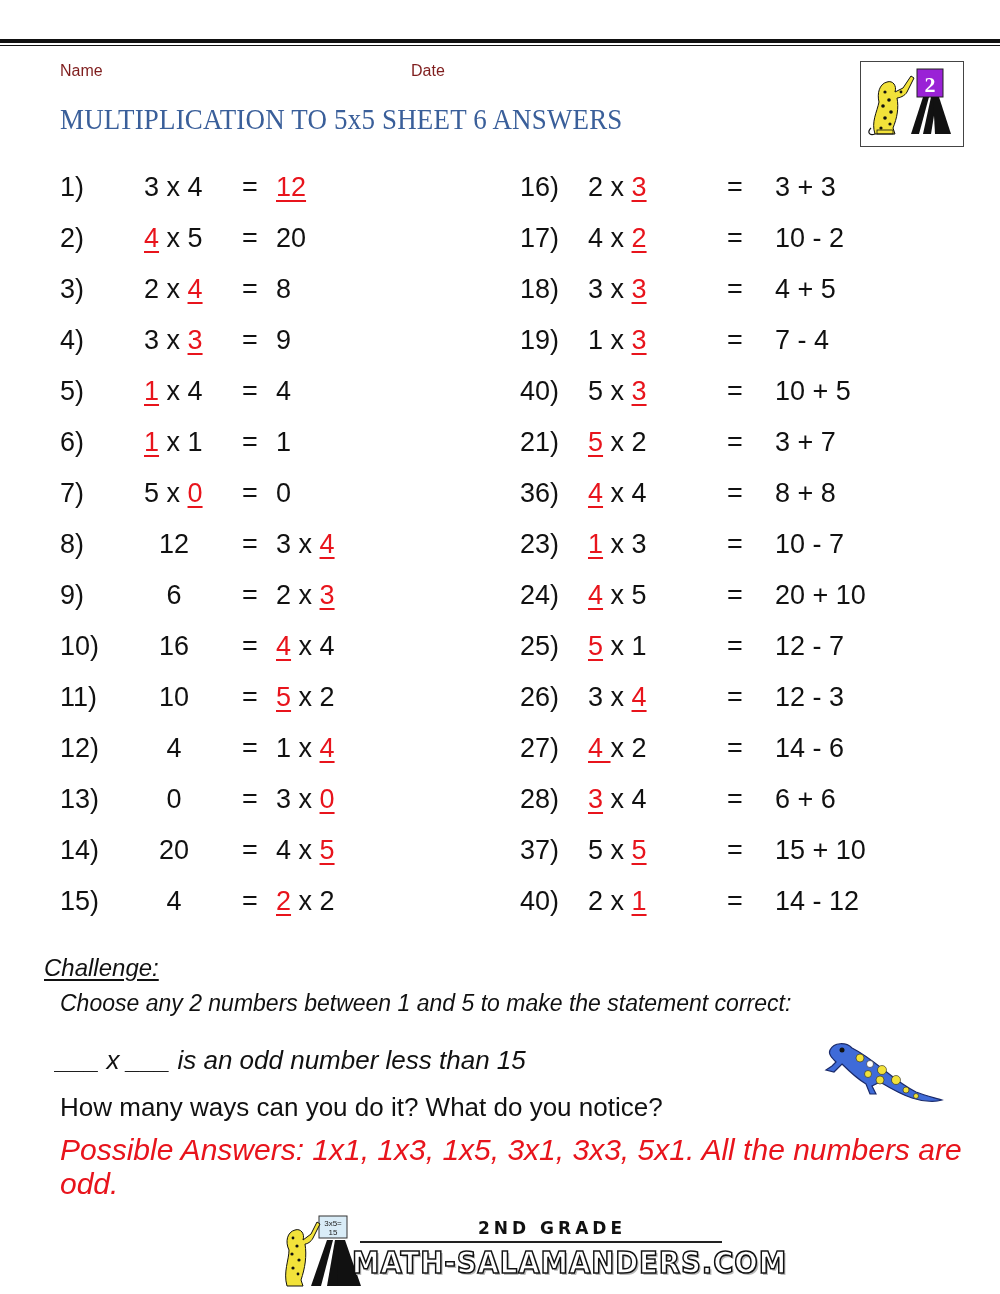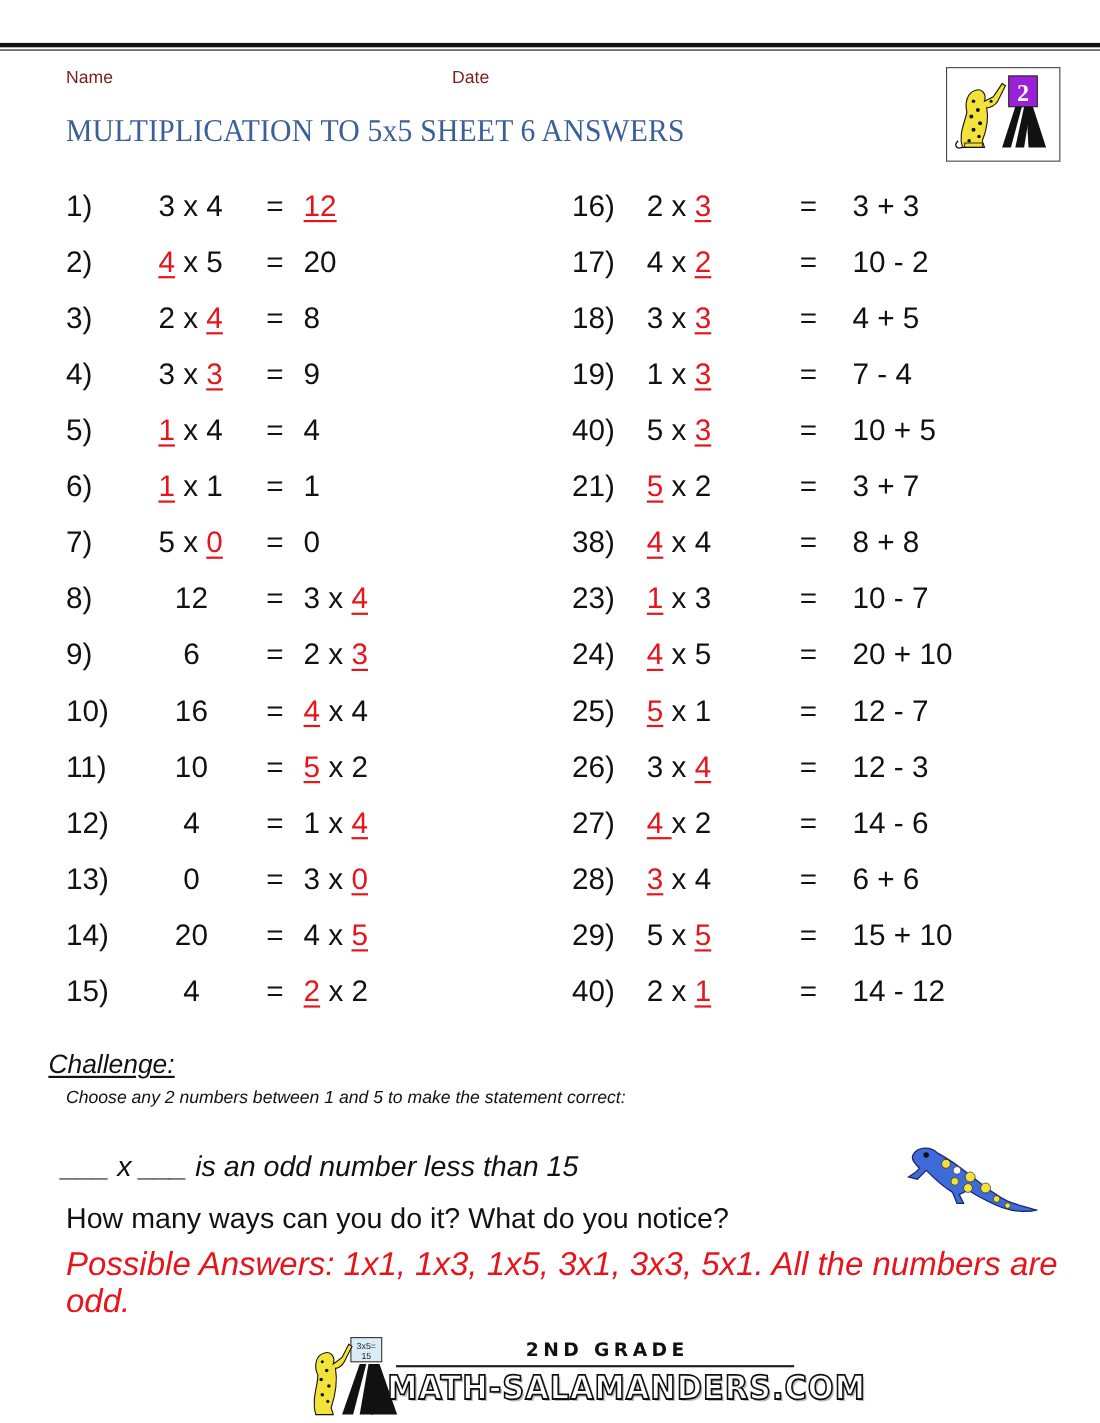--- a/index.html
+++ b/index.html
@@ -34,21 +34,21 @@
     .l-eq { left: 242px; }
     .l-rhs { left: 276px; }
 
     
     .r-num { left: 520px; }
     .r-lhs { left: 588px; }
     .r-eq { left: 727px; }
     .r-rhs { left: 775px; }
 
     .challenge-head { position: absolute; left: 44px; top: 954px; font-size: 24px; font-style: italic; text-decoration: underline; text-underline-offset: 3px; }
-    .challenge-text { position: absolute; left: 60px; top: 990px; font-size: 16px; font-style: italic; }
+    .challenge-text { position: absolute; left: 60px; top: 990px; font-size: 23px; font-style: italic; }
     .statement { position: absolute; left: 56px; top: 1045px; font-size: 26px; font-style: italic; }
     .question { position: absolute; left: 60px; top: 1092px; font-size: 26px; }
     .possible { position: absolute; left: 60px; top: 1133px; font-size: 30px; font-style: italic; color: #e8141c; }
 
     .salamander { position: absolute; left: 812px; top: 1032px; }
     .footer-grade { position: absolute; left: 478px; top: 1218px; font-size: 17px; font-weight: bold; letter-spacing: 4px; color: #111; font-family: "DejaVu Sans", sans-serif; }
     .footer-line { position: absolute; left: 360px; top: 1241px; width: 362px; height: 2px; background: #222; }
     .footer-site {
       position: absolute; left: 352px; top: 1245px; font-size: 30px; font-weight: bold; letter-spacing: 1px;
       color: #fff; font-family: "DejaVu Sans", sans-serif;
@@ -211,21 +211,21 @@
     <span class="r-eq">=</span>
     <span class="r-rhs">10 + 5</span>
   </div>
   <div class="q-row" style="top:422px;">
     <span class="r-num">21)</span>
     <span class="r-lhs"><span style="position:static" class="ans">5</span><span style="position:static;white-space:pre"> x 2</span></span>
     <span class="r-eq">=</span>
     <span class="r-rhs">3 + 7</span>
   </div>
   <div class="q-row" style="top:473px;">
-    <span class="r-num">38)</span>
+    <span class="r-num">36)</span>
     <span class="r-lhs"><span style="position:static" class="ans">4</span><span style="position:static;white-space:pre"> x 4</span></span>
     <span class="r-eq">=</span>
     <span class="r-rhs">8 + 8</span>
   </div>
   <div class="q-row" style="top:524px;">
     <span class="r-num">23)</span>
     <span class="r-lhs"><span style="position:static" class="ans">1</span><span style="position:static;white-space:pre"> x 3</span></span>
     <span class="r-eq">=</span>
     <span class="r-rhs">10 - 7</span>
   </div>
@@ -253,21 +253,21 @@
     <span class="r-eq">=</span>
     <span class="r-rhs">14 - 6</span>
   </div>
   <div class="q-row" style="top:779px;">
     <span class="r-num">28)</span>
     <span class="r-lhs"><span style="position:static" class="ans">3</span><span style="position:static;white-space:pre"> x 4</span></span>
     <span class="r-eq">=</span>
     <span class="r-rhs">6 + 6</span>
   </div>
   <div class="q-row" style="top:830px;">
-    <span class="r-num">29)</span>
+    <span class="r-num">37)</span>
     <span class="r-lhs"><span style="position:static;white-space:pre">5 x </span><span style="position:static" class="ans">5</span></span>
     <span class="r-eq">=</span>
     <span class="r-rhs">15 + 10</span>
   </div>
   <div class="q-row" style="top:881px;">
     <span class="r-num">40)</span>
     <span class="r-lhs"><span style="position:static;white-space:pre">2 x </span><span style="position:static" class="ans">1</span></span>
     <span class="r-eq">=</span>
     <span class="r-rhs">14 - 12</span>
   </div>

